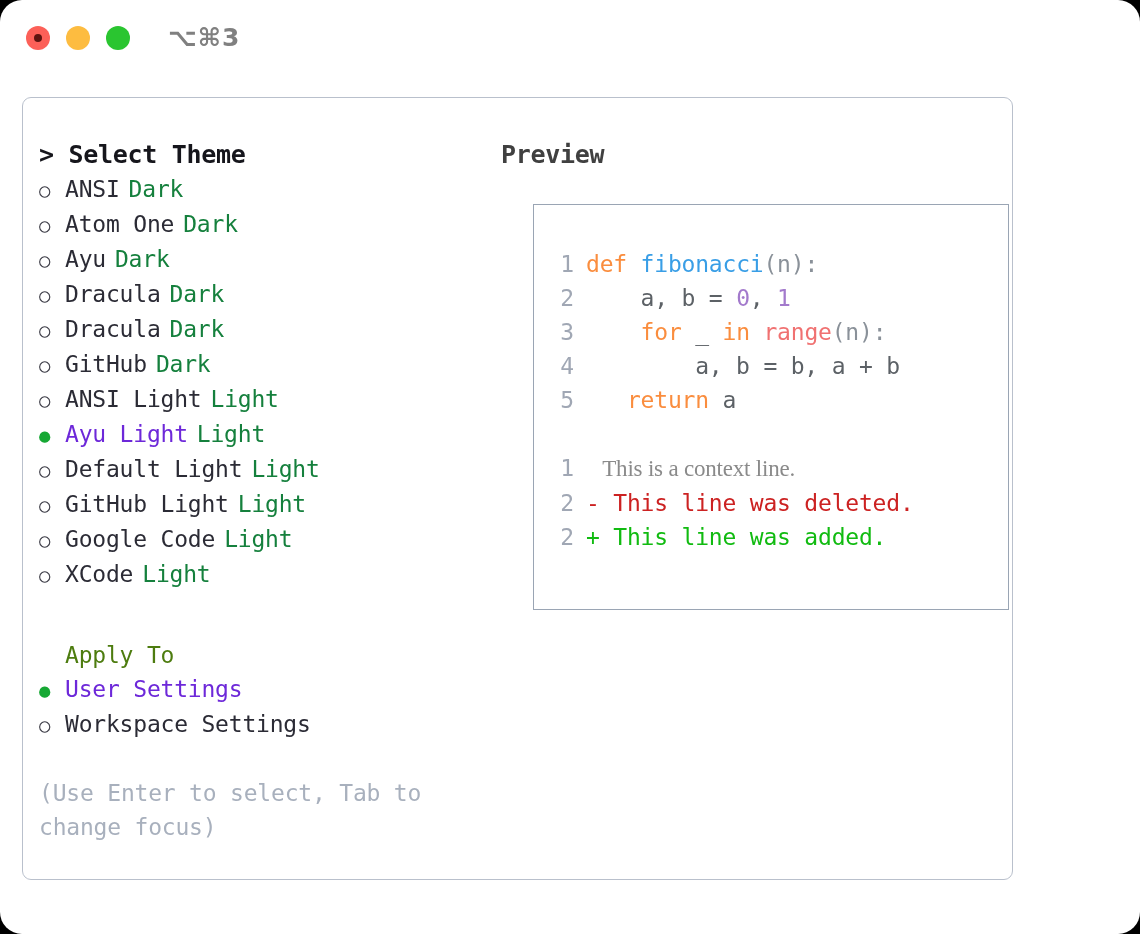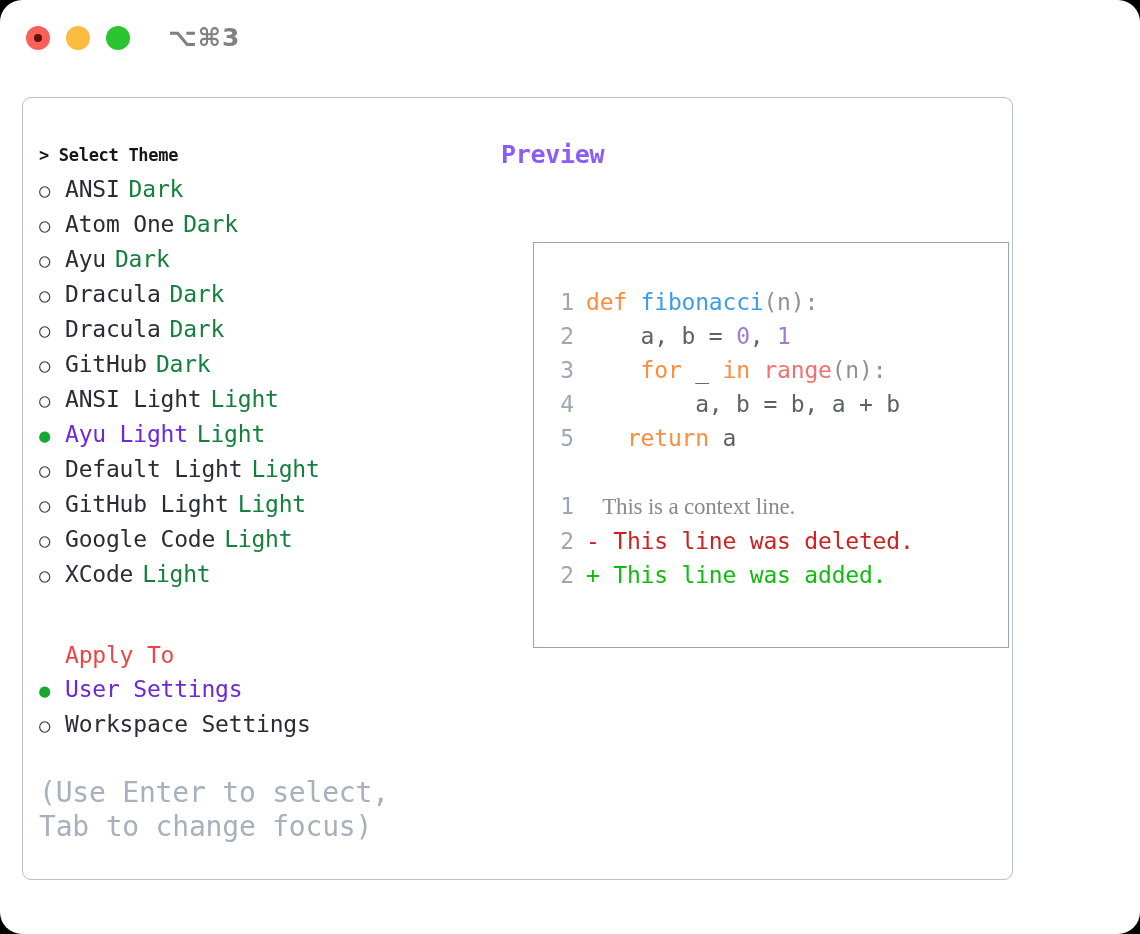--- a/index.html
+++ b/index.html
@@ -87,21 +87,21 @@
     width: 455px;
   }
   .col-right {
     position: absolute;
     left: 478px;
     top: 40px;
     width: 500px;
   }
 
   .heading {
-    font-size: 17px;
+    font-size: 25px;
     font-weight: 700;
     color: #16161c;
     line-height: 34px;
     white-space: pre;
     letter-spacing: -0.3px;
   }
 
   .opt {
     font-size: 23px;
     line-height: 34px;
@@ -122,54 +122,53 @@
   .opt.selected .opt-label { color: #6d28d9; }
   .opt-label { color: #2b2b35; }
   .badge {
     color: #15803d;
     margin-left: 9px;
   }
 
   .section-label {
     font-size: 23px;
     line-height: 34px;
-    color: #ef4444;
+    color: #4d7c0f;
     padding-left: 26px;
     white-space: pre;
     letter-spacing: -0.2px;
   }
   .gap-lg { height: 46px; }
   .gap-md { height: 34px; }
 
   .hint {
-    font-size: 28px;
+    font-size: 23px;
     line-height: 34px;
     color: #a8b0bd;
     width: 400px;
     letter-spacing: -0.2px;
   }
 
   .preview-title {
     font-size: 25px;
     font-weight: 700;
-    color: #8b5cf6;
+    color: #404040;
     line-height: 34px;
     letter-spacing: -0.3px;
   }
 
   .preview-box {
     position: absolute;
     left: 32px;
     top: 66px;
     width: 476px;
     height: 406px;
     border: 1.6px solid #9aa5b4;
     box-sizing: border-box;
     background: #ffffff;
-    margin-top: 38px;
   }
   .code {
     position: absolute;
     left: 18px;
     top: 42px;
     font-size: 23px;
     line-height: 34px;
     white-space: pre;
     letter-spacing: -0.2px;
   }

